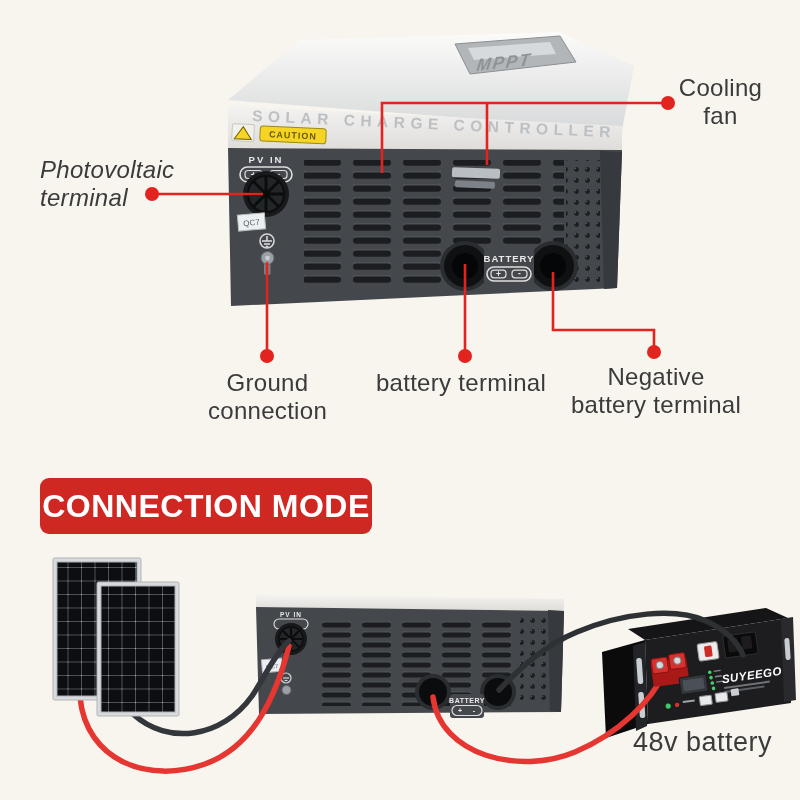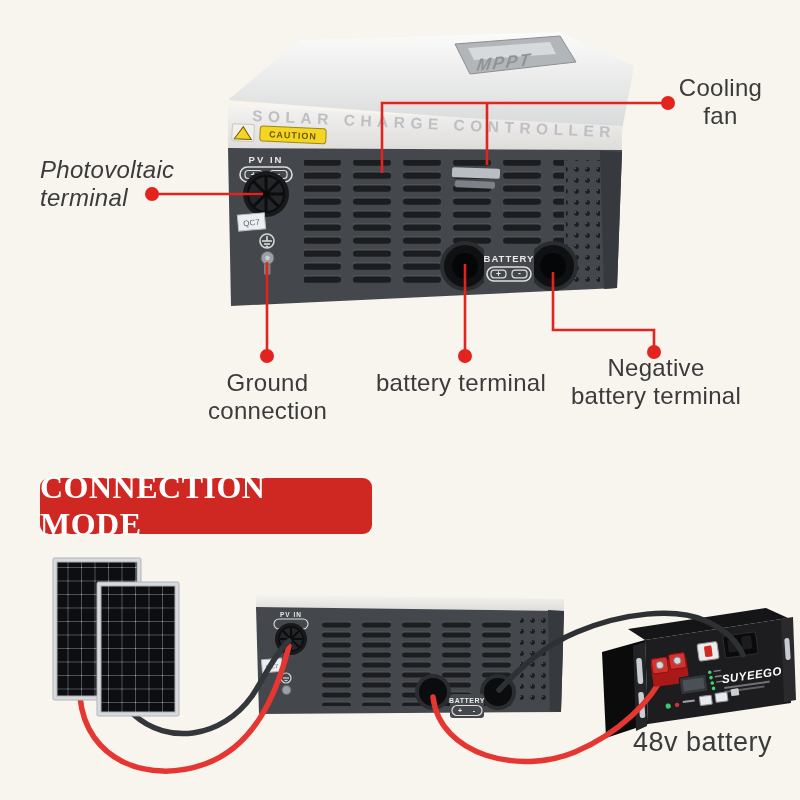--- a/index.html
+++ b/index.html
@@ -13,21 +13,21 @@
     position:absolute;color:#3b3b3b;font-size:24px;line-height:28px;
     letter-spacing:0.3px;
   }
   .label.center{text-align:center;}
   .banner{
     position:absolute;left:40px;top:478px;width:332px;height:56px;
     background:#cf2722;border-radius:9px;
     display:flex;align-items:center;justify-content:center;
   }
   .banner .banner-text{
-    color:#ffffff;font-size:32px;font-weight:bold;letter-spacing:0.5px;font-family:Liberation Serif, serif;
+    color:#ffffff;font-size:32px;font-weight:bold;letter-spacing:0.5px;
   }
   .caption-48v{
     position:absolute;left:565px;top:727px;width:275px;text-align:center;
     color:#3b3b3b;font-size:27px;letter-spacing:0.5px;
   }
   text{font-family:"Liberation Sans", sans-serif;}
 </style>
 </head>
 <body>
 
@@ -309,21 +309,21 @@
 
   <div class="label center" style="left:648px; top:74px; width:145px;">
     <div>Cooling</div>
     <div>fan</div>
   </div>
 
   <div class="label center" style="left:347px; top:369px; width:228px;">
     <div>battery terminal</div>
   </div>
 
-  <div class="label center" style="left:541px; top:354px; width:230px;">
+  <div class="label center" style="left:541px; top:363px; width:230px;">
     <div>Negative</div>
     <div>battery terminal</div>
   </div>
 
   <div class="banner">
     <span class="banner-text">CONNECTION MODE</span>
   </div>
 
   <div class="caption-48v">48v battery</div>
 

